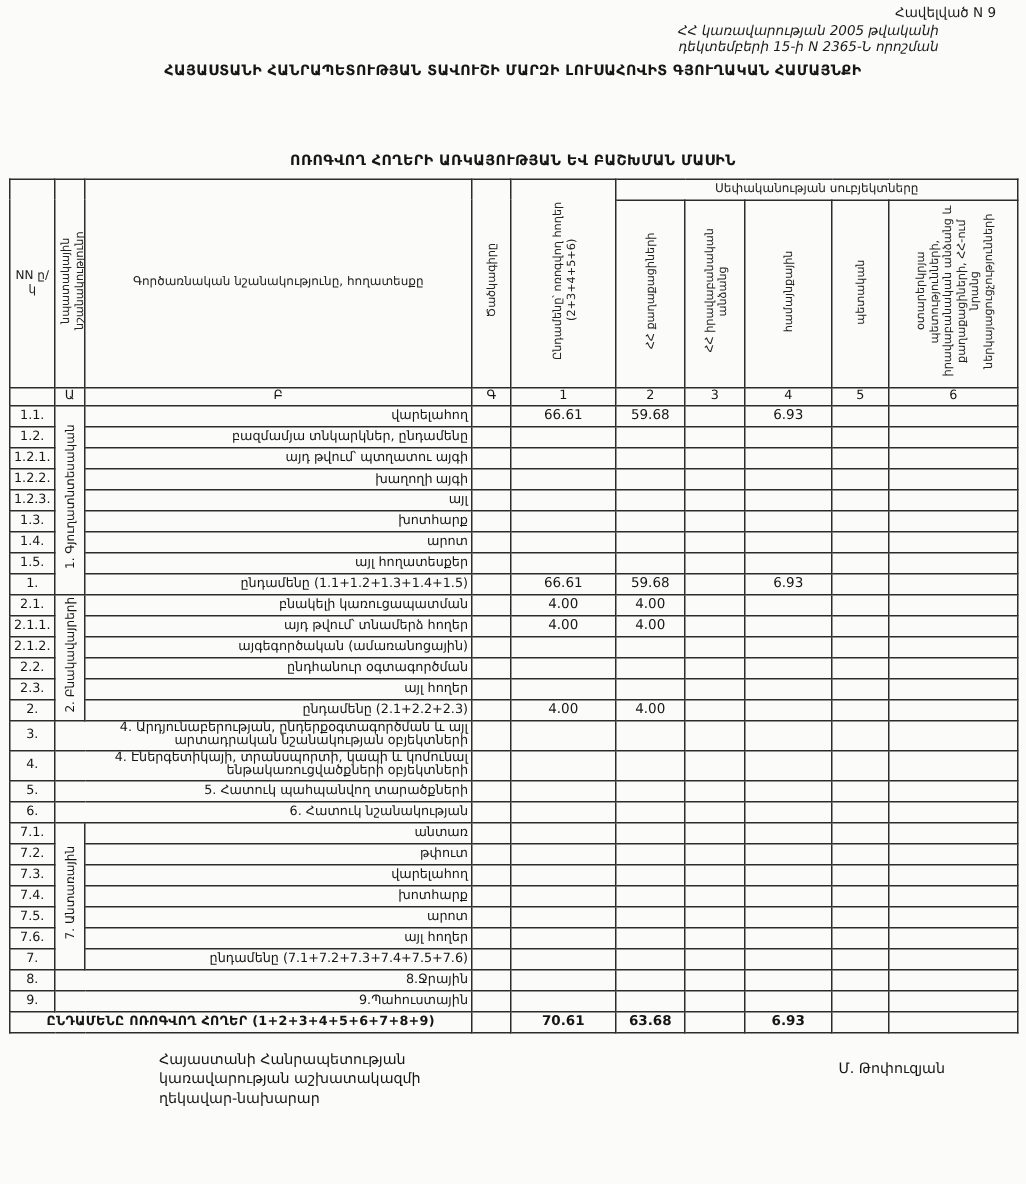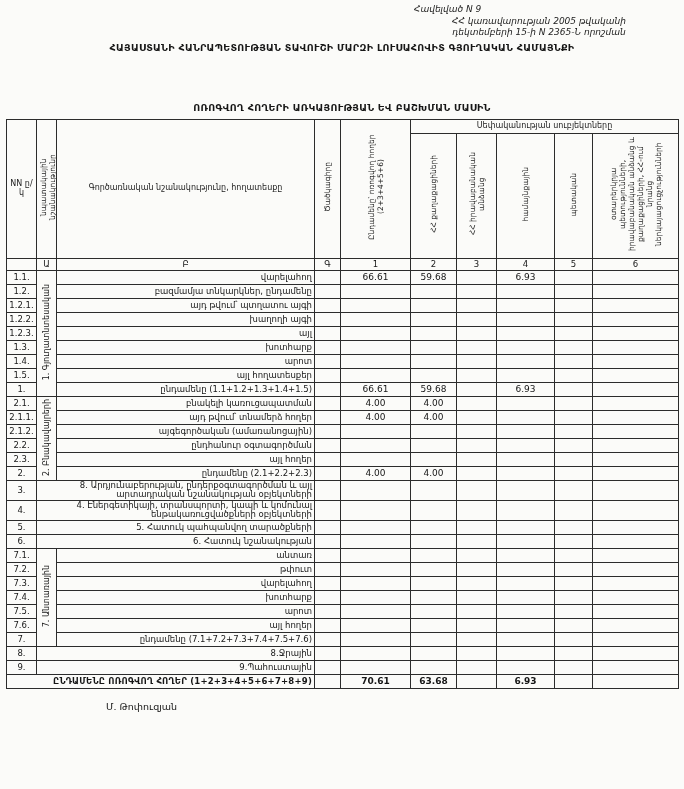--- a/index.html
+++ b/index.html
@@ -6,21 +6,21 @@
   body{
     width:684px;height:789px;overflow:hidden;
     background:#fbfbf9;color:#161616;
     font-family:"DejaVu Sans","Liberation Sans",sans-serif;
     -webkit-font-smoothing:antialiased;
   }
   .page{padding:4px 6px 0 6px;}
 
   
   .appendix{width:250px;margin:0 14px 0 auto;font-size:9px;line-height:1.3;color:#1b1b1b;}
-  .appendix .a1{text-align:left;font-style:italic;}
+  .appendix .a1{text-align:right;}
   .appendix .a2,.appendix .a3{text-align:center;font-style:italic;}
 
   
   .title{text-align:center;margin-top:3px;line-height:1.25;}
   .t1{font-size:12px;font-weight:bold;letter-spacing:2px;}
   .t2{font-size:9.5px;font-weight:bold;letter-spacing:.3px;}
   .t3{font-size:9.5px;font-weight:bold;letter-spacing:.3px;margin-top:48px;}
 
   
   table{border-collapse:collapse;table-layout:fixed;width:672px;margin-top:5px;}
@@ -32,23 +32,23 @@
   .vtext{
     writing-mode:vertical-rl;transform:rotate(180deg);
     display:inline-block;font-size:7.5px;line-height:1.2;
     max-height:118px;white-space:normal;text-align:center;
   }
   .grp .vtext{max-height:none;font-size:8px;}
   td.grp{text-align:center;vertical-align:middle;padding:0;}
   td.num{text-align:center;font-size:9px;}
   td.nn{font-size:8.5px;text-align:center;padding:0 1px;}
   td.lbl{text-align:right;padding-left:4px;}
-  td.ind2{padding-left:62px;}
+  td.ind2{padding-left:62px;font-family:Liberation Serif, serif;}
   tr.totalrow td{font-weight:bold;}
-  td.total-lbl{text-align:right;font-size:8.5px;letter-spacing:.2px;margin-left:44px;}
+  td.total-lbl{text-align:center;font-size:8.5px;letter-spacing:.2px;margin-left:44px;}
 
   
   .footer{display:flex;justify-content:space-between;align-items:flex-end;
     margin:12px 48px 0 100px;font-size:9.5px;line-height:1.35;color:#151515;}
   .sig{margin-bottom:20px;}
 </style>
 </head>
 <body>
 
 <div class="page">
@@ -269,21 +269,21 @@
           <td class="num"></td>
           <td class="num">4.00</td>
           <td class="num">4.00</td>
           <td class="num"></td>
           <td class="num"></td>
           <td class="num"></td>
           <td class="num"></td>
         </tr>
         <tr>
           <td class="nn">3.</td>
-          <td class="lbl" colspan="2">8. Արդյունաբերության, ընդերքօգտագործման և այլ արտադրական նշանակության օբյեկտների</td>
+          <td class="lbl" colspan="2">4. Արդյունաբերության, ընդերքօգտագործման և այլ արտադրական նշանակության օբյեկտների</td>
           <td class="num"></td>
           <td class="num"></td>
           <td class="num"></td>
           <td class="num"></td>
           <td class="num"></td>
           <td class="num"></td>
           <td class="num"></td>
         </tr>
         <tr>
           <td class="nn">4.</td>
@@ -425,16 +425,21 @@
           <td class="num">63.68</td>
           <td class="num"></td>
           <td class="num">6.93</td>
           <td class="num"></td>
           <td class="num"></td>
         </tr>
       </tbody>
   </table>
 
   <div class="footer">
+    <div>
+      <div>Հայաստանի Հանրապետության</div>
+      <div>կառավարության աշխատակազմի</div>
+      <div>ղեկավար-նախարար</div>
+    </div>
     <div class="sig">Մ. Թոփուզյան</div>
   </div>
 
 </div>
 
 </body></html>

